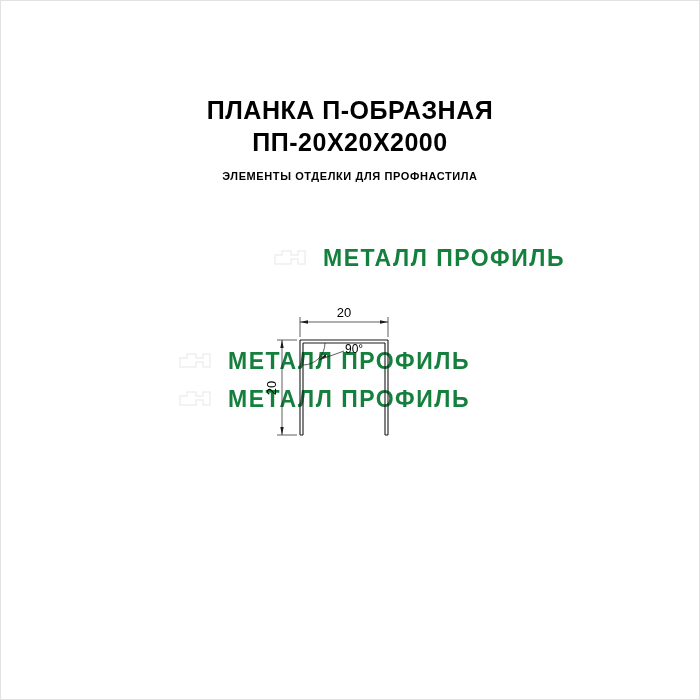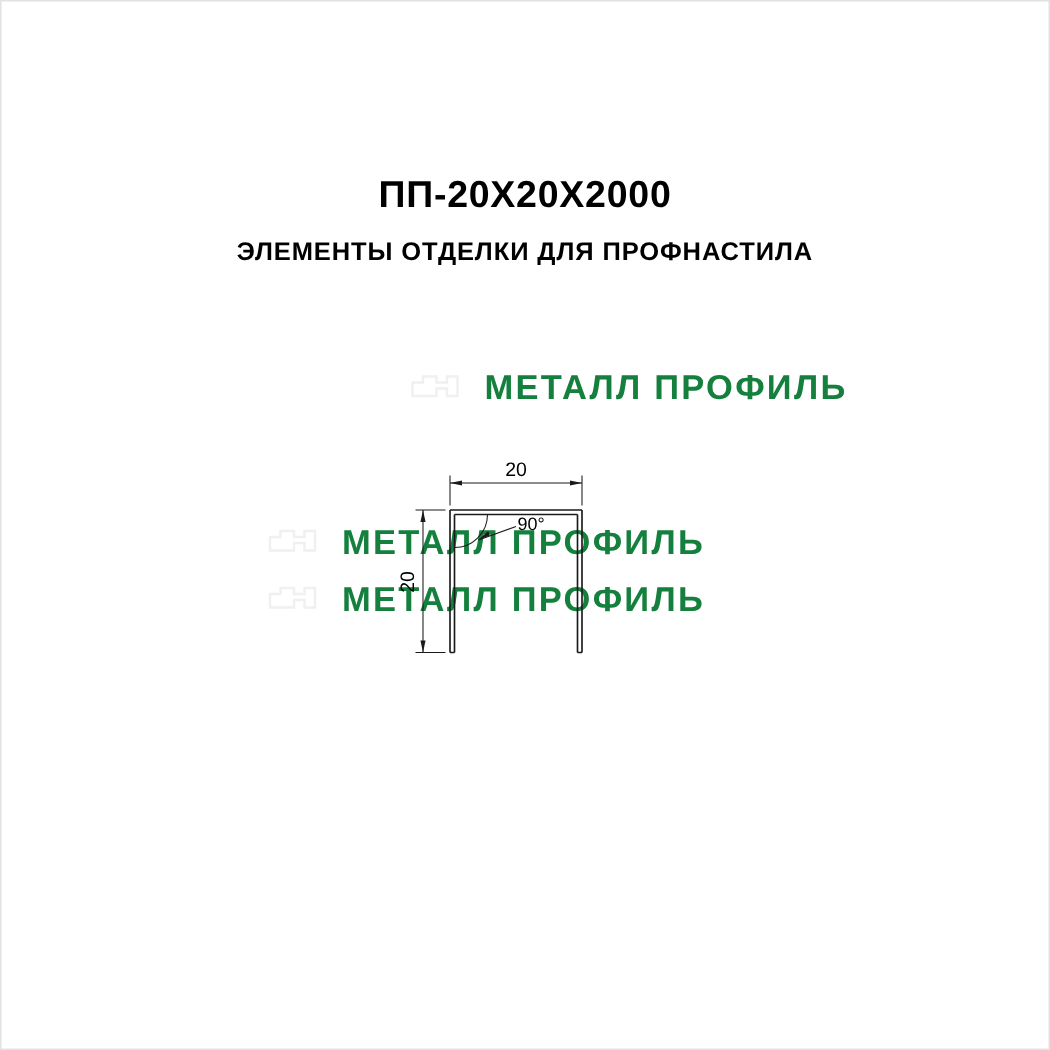--- a/index.html
+++ b/index.html
@@ -40,25 +40,25 @@
     font-weight: bold;
     letter-spacing: 0.5px;
     line-height: 30px;
     white-space: nowrap;
   }
   .title-sub {
     font-size: 25px;
     font-weight: bold;
     letter-spacing: 0.5px;
     line-height: 30px;
-    margin-top: 20px;
+    margin-top: 2px;
     white-space: nowrap;
   }
   .title-caption {
-    font-size: 17px;
+    font-size: 11px;
     font-weight: bold;
     letter-spacing: 0.6px;
     margin-top: 13px;
     white-space: nowrap;
   }
 
   
   .watermark {
     position: absolute;
     display: flex;
@@ -100,20 +100,21 @@
   .footnotes div { white-space: nowrap; }
 </style>
 </head>
 <body>
 
 <div id="page">
 
   <div class="border-frame"></div>
 
   <div class="titles">
+    <div class="title-main">ПЛАНКА П-ОБРАЗНАЯ</div>
     <div class="title-sub">ПП-20Х20Х2000</div>
     <div class="title-caption">ЭЛЕМЕНТЫ ОТДЕЛКИ ДЛЯ ПРОФНАСТИЛА</div>
   </div>
 
   <div class="watermark wm-1">
     <svg class="wm-logo" viewBox="0 0 34 24">
       <path d="M2 17 L2 8 L9 8 L9 4 L18 4 L18 8 L25 8 L25 4 L32 4 L32 17 L25 17 L25 12 L18 12 L18 17 Z" fill="none" stroke="#f0f0f0" stroke-width="1.6"></path>
     </svg>
     <span>МЕТАЛЛ ПРОФИЛЬ</span>
   </div>

